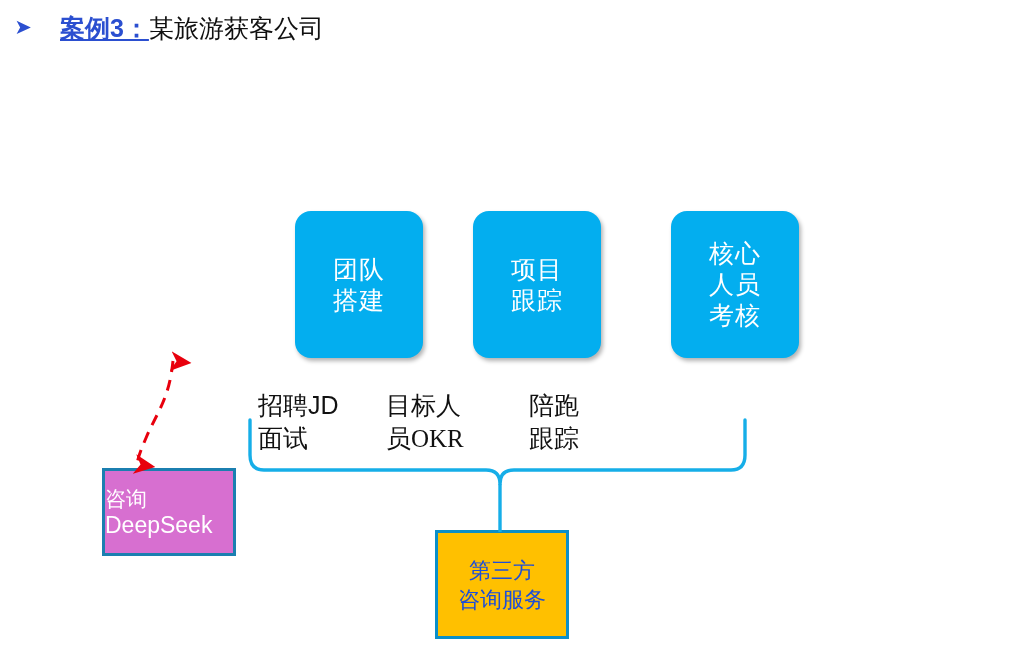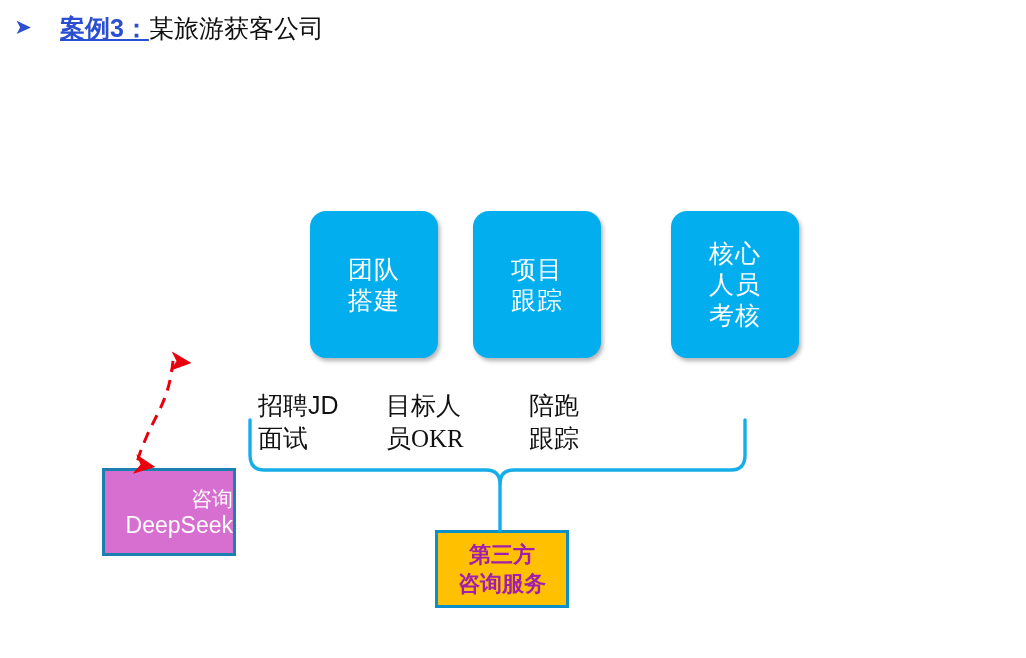--- a/index.html
+++ b/index.html
@@ -47,38 +47,38 @@
   .pbox span{display:block;}
 
   
   .orchid-box{
     position:absolute;left:102px;top:468px;
     width:134px;height:88px;
     background:#D76FD0;
     border:3px solid #1B7FB0;
     box-sizing:border-box;
     color:#ffffff;
-    display:flex;flex-direction:column;align-items:flex-end;justify-content:center;
+    display:flex;flex-direction:column;align-items:flex-start;justify-content:center;
     text-align:center;
     font-size:21px;line-height:27px;
   }
   .orchid-box .l1{font-size:21px;}
   .orchid-box .l2{font-size:23px;}
 
   
   .amber-box{
     position:absolute;left:435px;top:530px;
-    width:134px;height:78px;
+    width:134px;height:109px;
     background:#FFC000;
     border:3px solid #0B8FC9;
     box-sizing:border-box;
-    color:#a21caf;
+    color:#1d4ed8;
     display:flex;flex-direction:column;align-items:center;justify-content:center;
     text-align:center;
-    font-size:22px;line-height:29px;font-weight:bold;
+    font-size:22px;line-height:29px;
   }
 
   
   .midlabel{
     position:absolute;
     color:#111111;
     font-size:25px;line-height:33px;
     white-space:nowrap;
   }
 
@@ -91,21 +91,21 @@
 <div class="canvas">
 
   <div class="title-row">
     <span class="bullet-icon">➤</span>
     <div class="title-text">
       <span class="title-key">案例3：</span><span class="title-val">某旅游获客公司</span>
     </div>
   </div>
 
 
-  <div class="pbox" style="left:310px;top:211px;">
+  <div class="pbox" style="left:295px;top:211px;">
     <div>
       <span>团队</span>
       <span>搭建</span>
     </div>
   </div>
 
   <div class="pbox" style="left:473px;top:211px;">
     <div>
       <span>项目</span>
       <span>跟踪</span>

